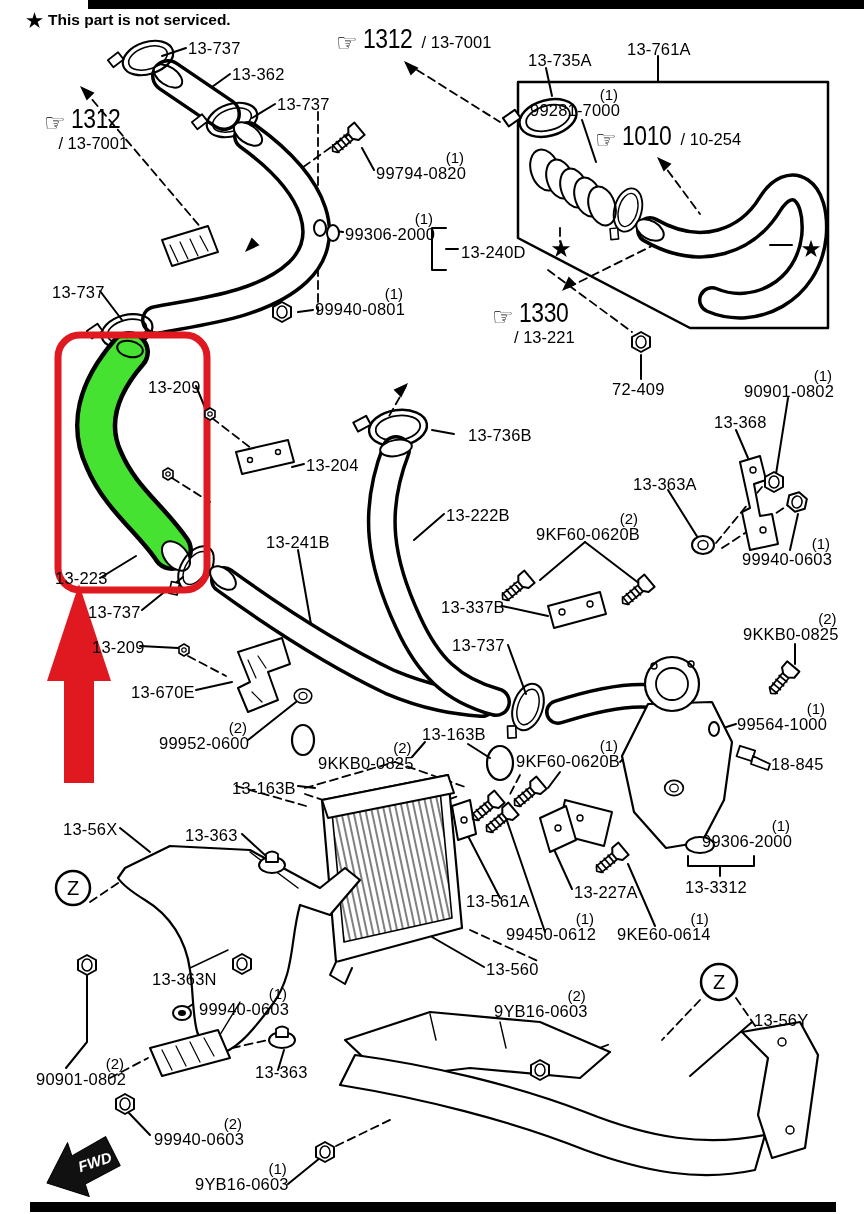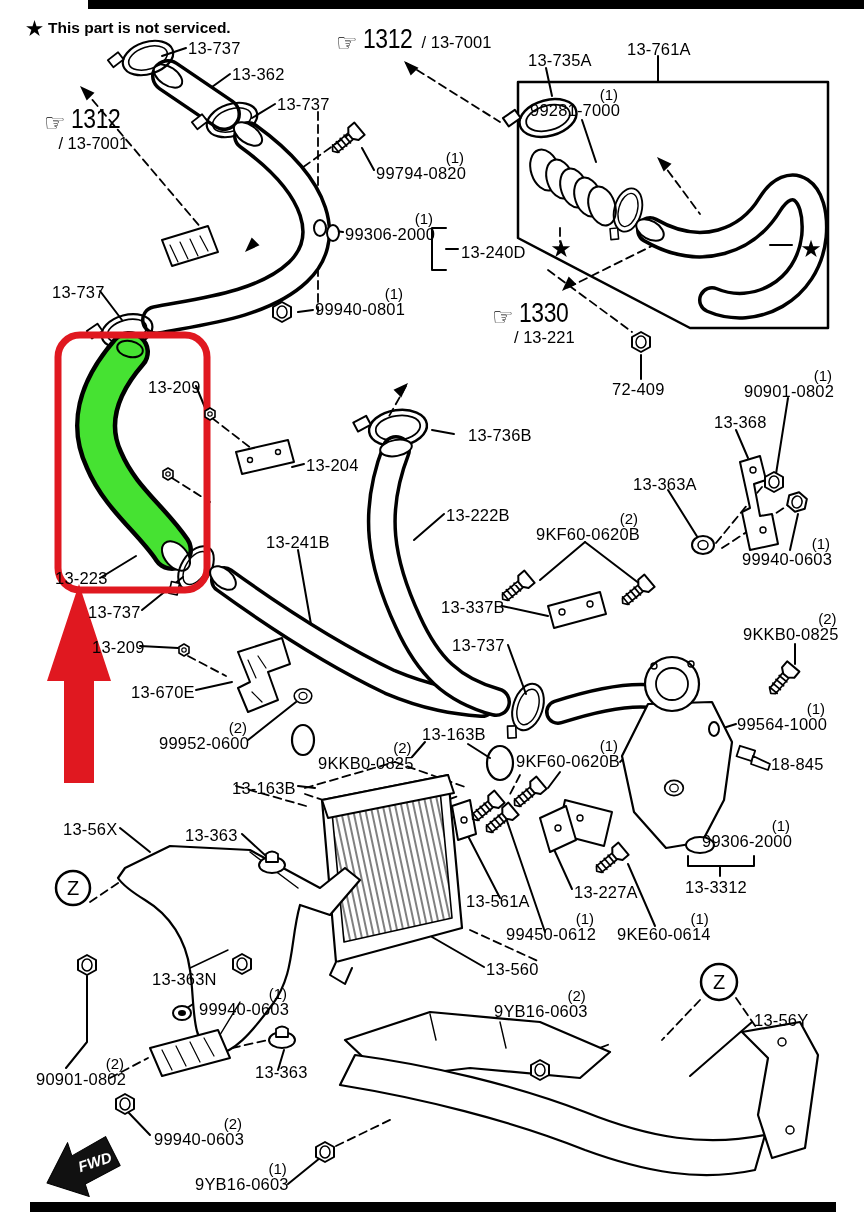--- a/index.html
+++ b/index.html
@@ -8,21 +8,21 @@
   .art{position:absolute;left:0;top:0;}
   .plbl{position:absolute;white-space:nowrap;line-height:17px;z-index:5;}
   .plbl .qty{display:block;text-align:right;font-size:15px;line-height:14px;padding-right:2px;}
   .plbl .qty:empty{display:none;}
   .plbl .pn{display:block;font-size:16.5px;letter-spacing:.2px;}
   .callout{position:absolute;white-space:nowrap;z-index:5;text-align:center;}
   .hand{font-size:24px;vertical-align:-3px;margin-right:5px;}
   .cnum{font-size:27px;display:inline-block;transform:scaleX(.85);transform-origin:0 50%;letter-spacing:-.5px;}
   .csub{font-size:16.5px;margin-left:1px;}
   .line2{display:block;font-size:16.5px;margin-top:-3px;}
-  .note{position:absolute;left:26px;top:17px;font-size:15.5px;font-weight:bold;z-index:5;}
+  .note{position:absolute;left:26px;top:9px;font-size:15.5px;font-weight:bold;z-index:5;}
   .note .star{font-size:19px;vertical-align:-2px;margin-right:5px;}
 </style>
 </head>
 <body>
 
 <div class="stage">
 
 <svg class="art" width="864" height="1214" viewBox="0 0 864 1214" stroke-linecap="round" stroke-linejoin="round">
   <defs>
     <g id="clamp">
@@ -337,20 +337,21 @@
   <g transform="rotate(-18 80 1168)">
     <polygon points="44,1172 76,1140 76,1154 114,1146 119,1178 80,1185 80,1198" fill="#111" stroke="#000" stroke-width="1"></polygon>
     <text x="96" y="1172" font-size="15" font-weight="bold" font-style="italic" fill="#fff" text-anchor="middle">FWD</text>
   </g>
 </svg>
 
 <div class="note"><span class="star">★</span><span>This part is not serviced.</span></div>
 
 <div class="callout" style="left:44px;top:104px"><span class="hand">☞</span><span class="cnum">1312</span><span class="line2" style="margin-left:14px">/ 13-7001</span></div>
 <div class="callout" style="left:336px;top:24px"><span class="hand">☞</span><span class="cnum">1312</span><span class="csub">/ 13-7001</span></div>
+<div class="callout" style="left:595px;top:121px"><span class="hand">☞</span><span class="cnum">1010</span><span class="csub">/ 10-254</span></div>
 <div class="callout" style="left:492px;top:298px"><span class="hand">☞</span><span class="cnum">1330</span><span class="line2" style="margin-left:20px">/ 13-221</span></div>
 
 <div class="plbl" style="left:188px;top:40px">
       <span class="pn">13-737</span>
     </div>
 <div class="plbl" style="left:232px;top:66px">
       <span class="pn">13-362</span>
     </div>
 <div class="plbl" style="left:277px;top:96px">
       <span class="pn">13-737</span>

